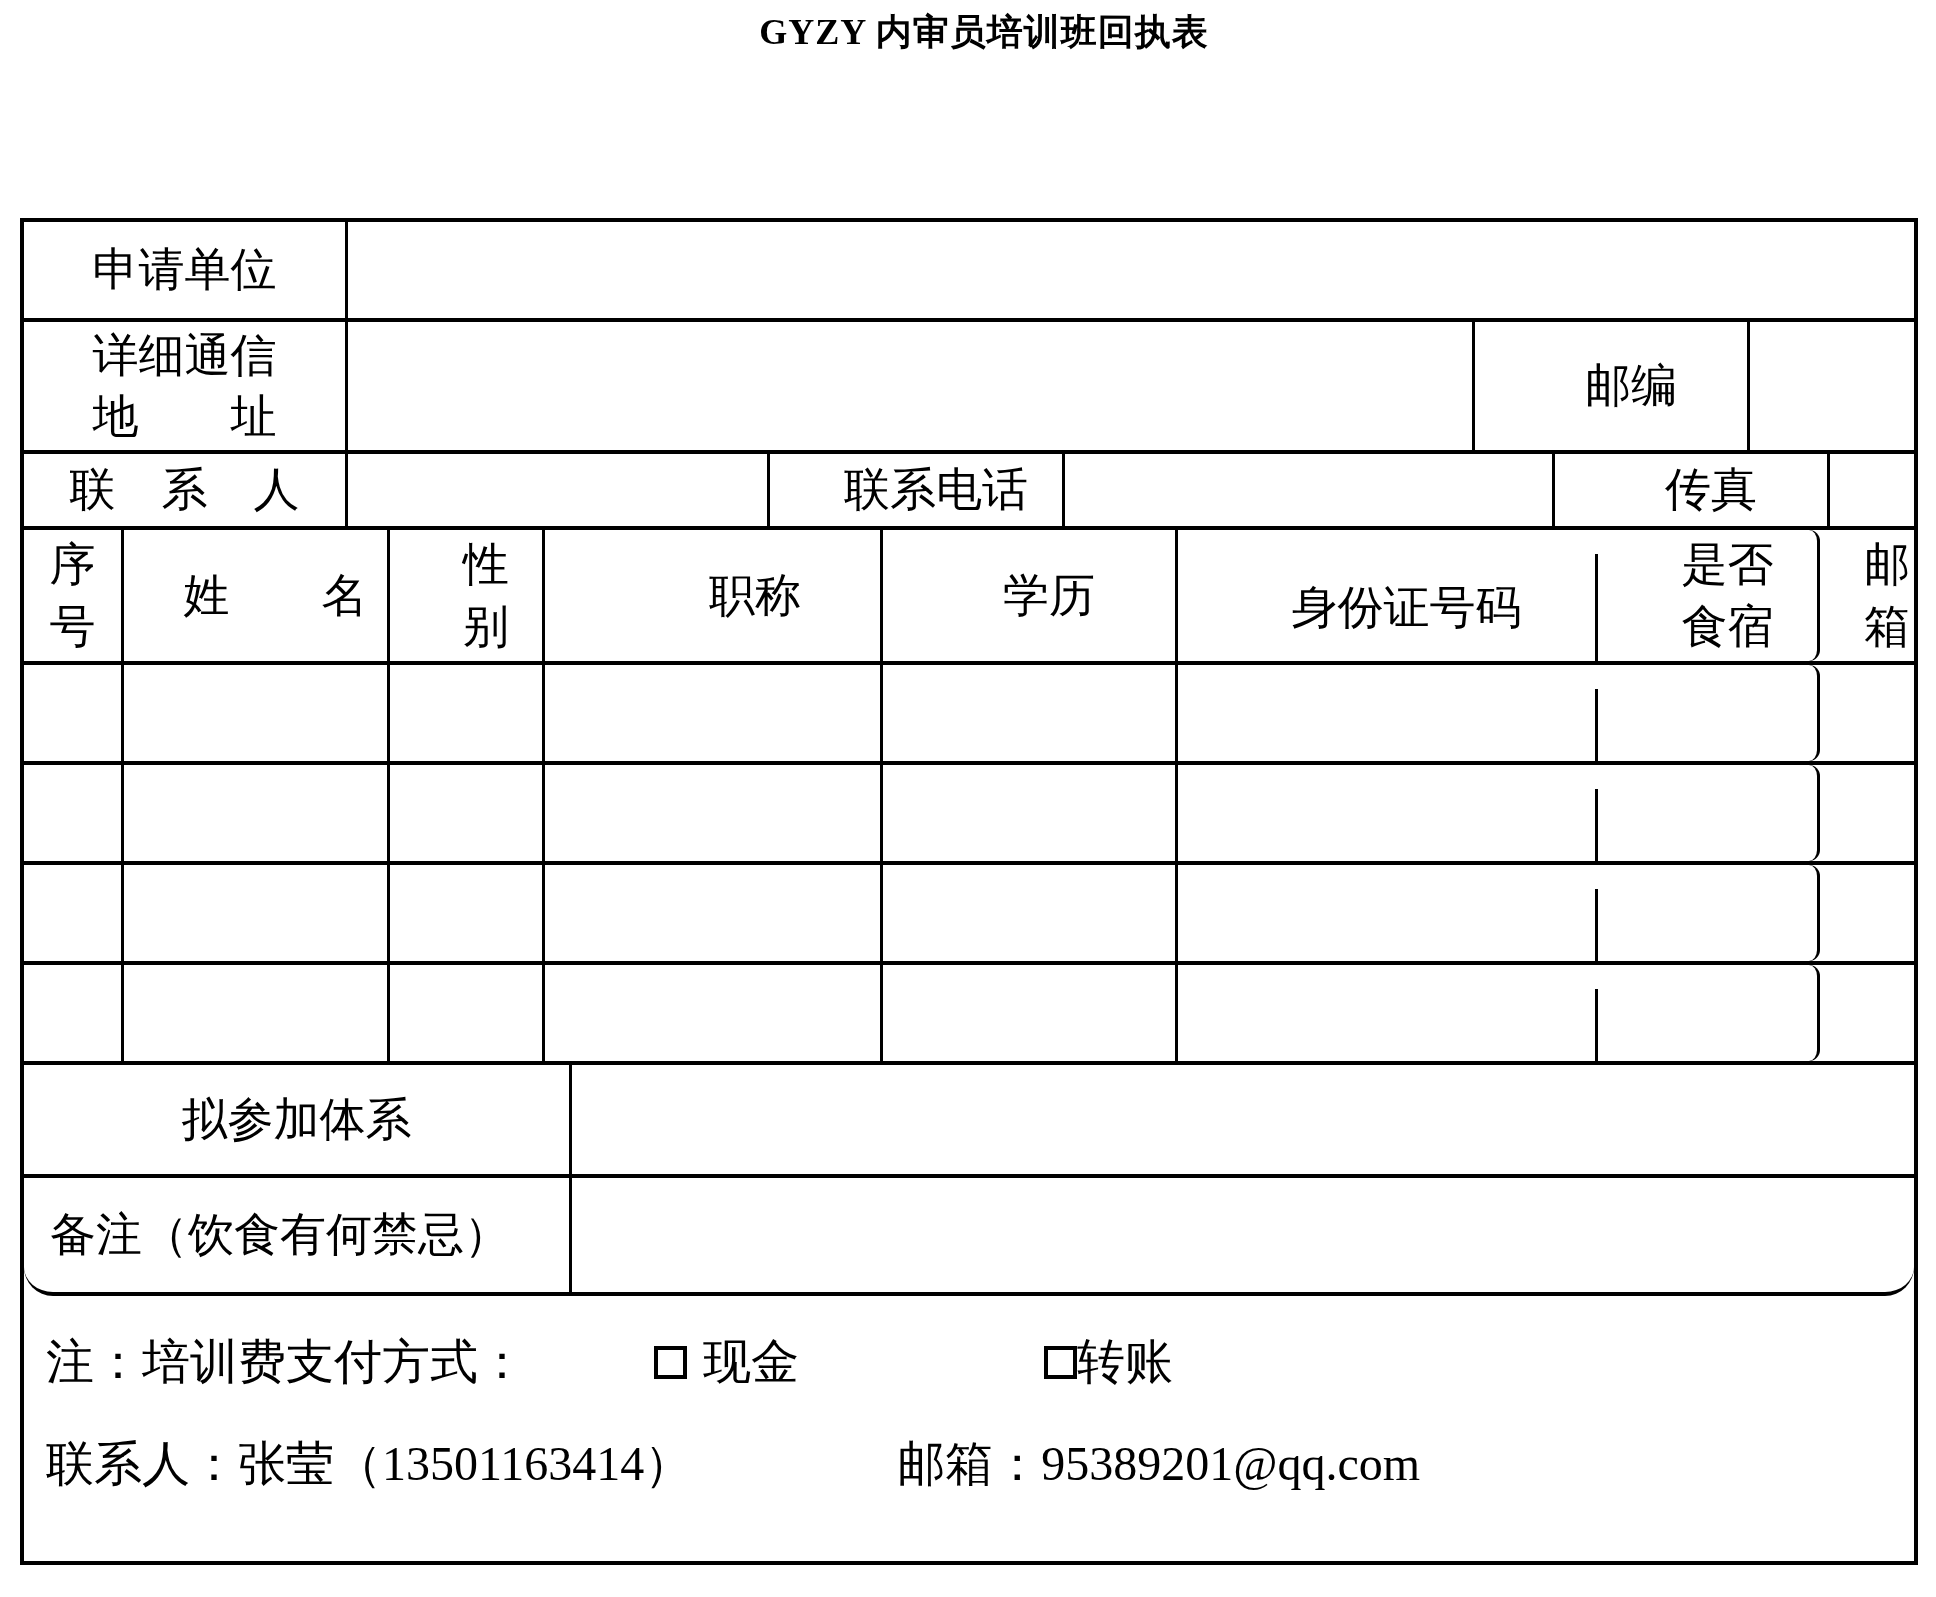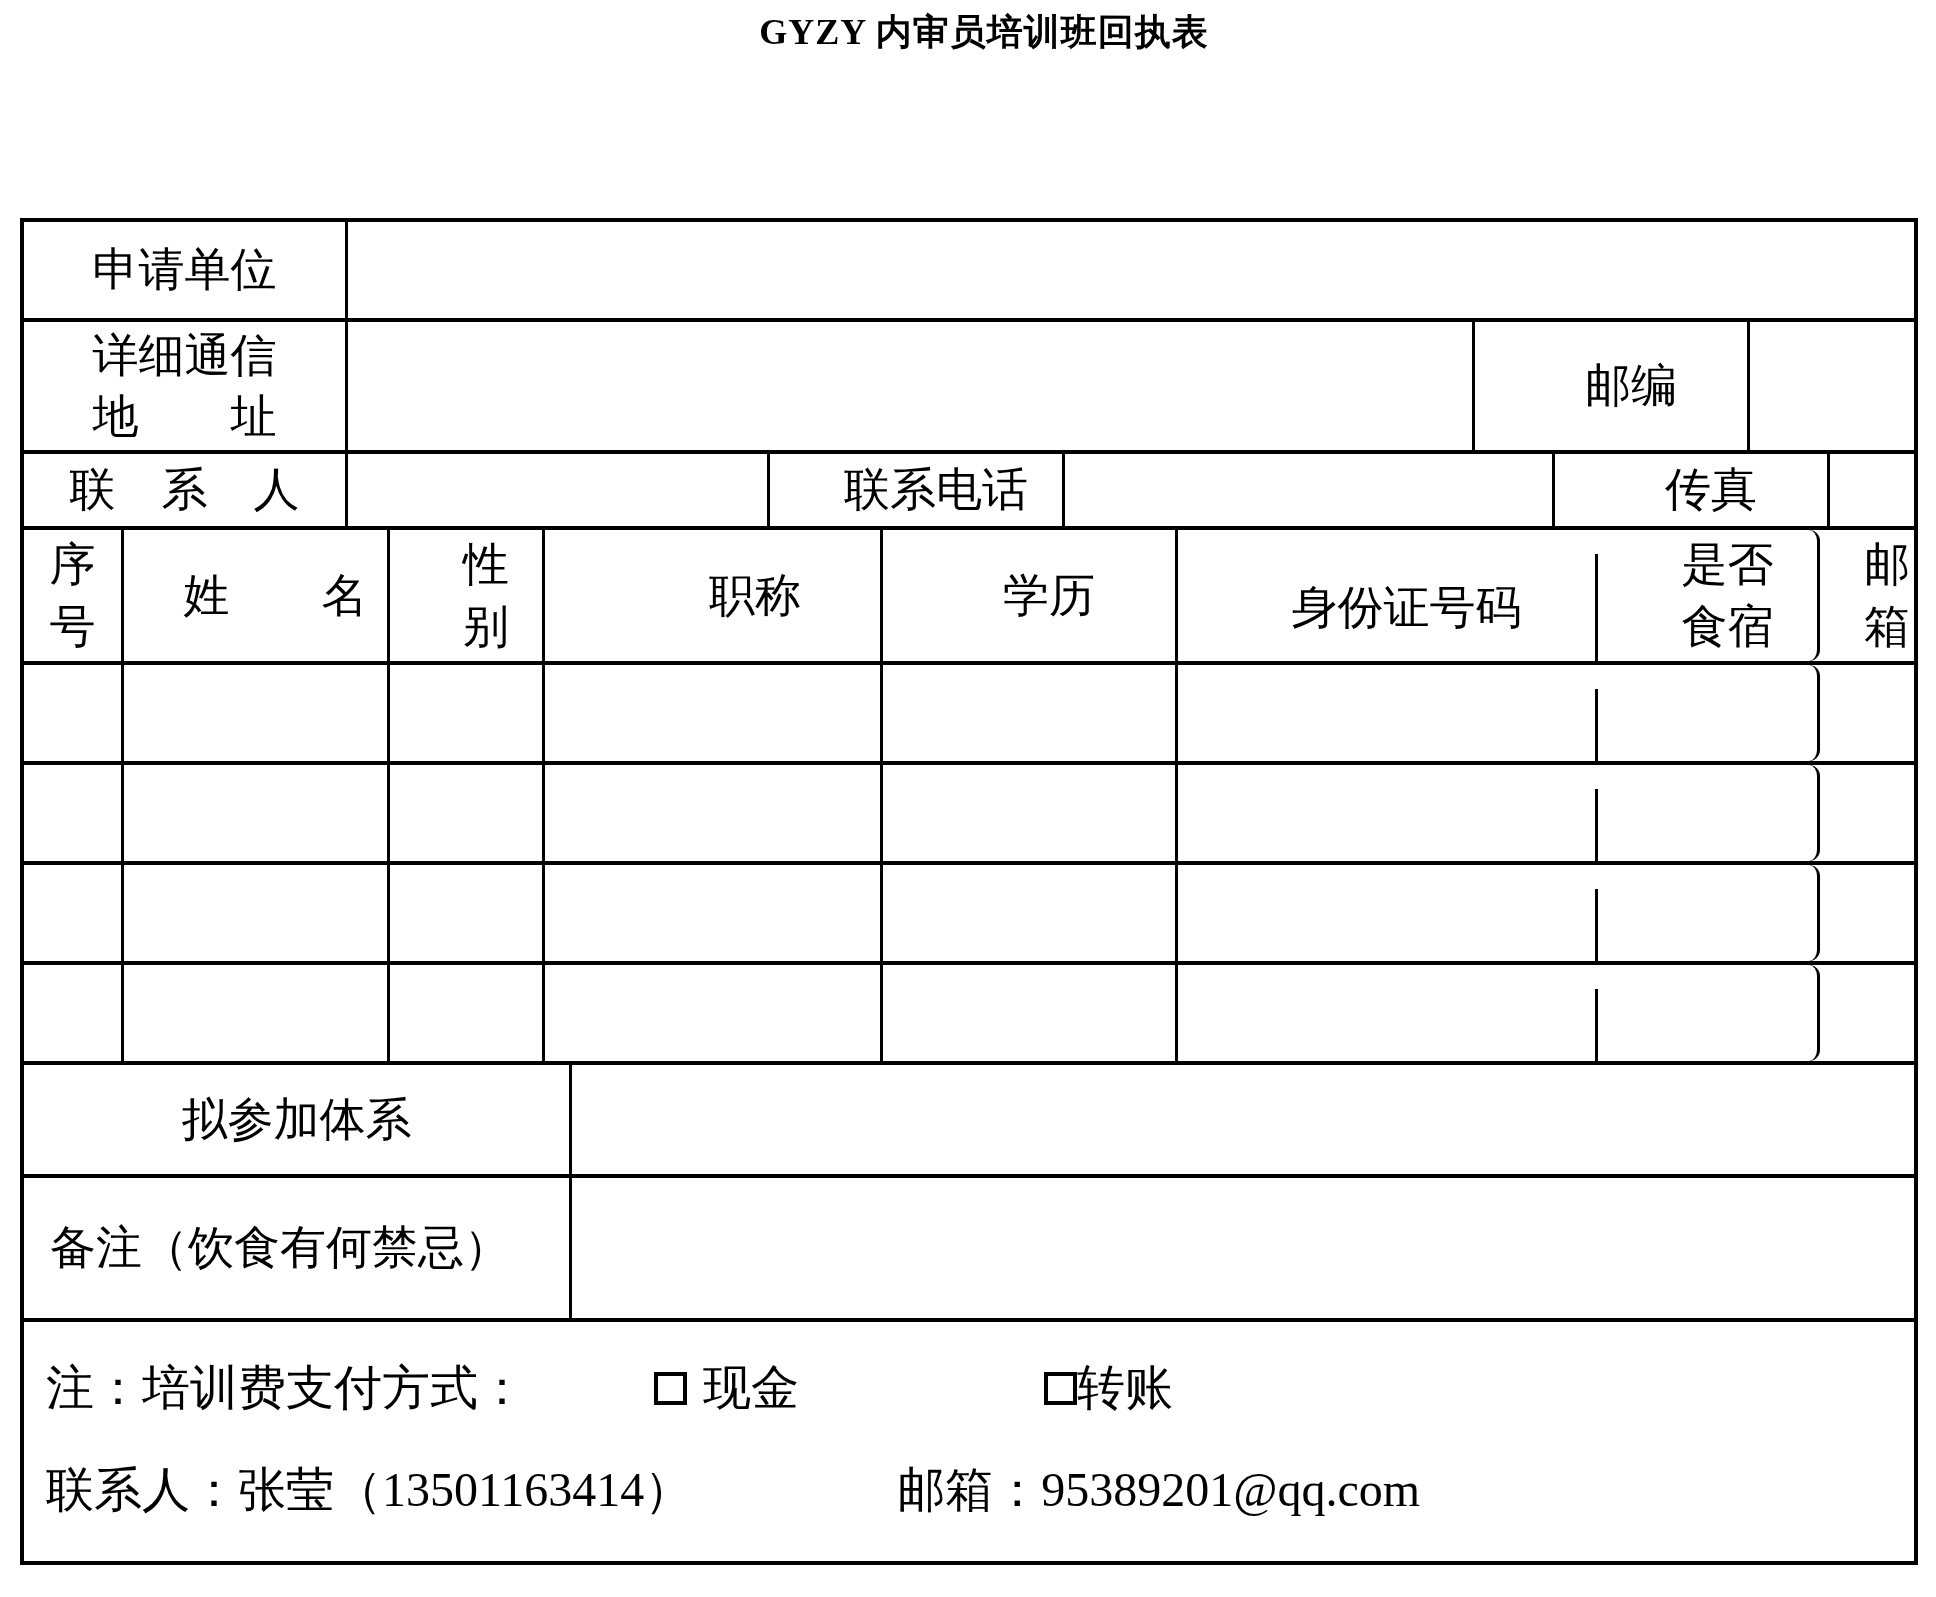--- a/index.html
+++ b/index.html
@@ -39,21 +39,21 @@
     text-align:center; white-space:pre-line;
   }
   .cell.leftal { justify-content:flex-start; padding-left:26px; }
   .cell.leftal .lbl { text-align:left; }
   .r1 { height:100px; }
   .r2 { height:132px; }
   .r3 { height:76px; }
   .r4 { height:135px; }
   .rd { height:100px; }
   .r9 { height:113px; }
-  .r10 { height:144px; }
+  .r10 { height:118px;border-radius:29px; }
   .notes {
     display:block; padding:38px 0 0 22px;
     font-size:48px; line-height:56px;
   }
   .noteline { white-space:nowrap; }
   .noteline2 { margin-top:46px; }
   .chkgrp1 { margin-left:128px; }
   .chkgrp2 { margin-left:245px; }
   .emailgrp { margin-left:205px; }
   .checkbox {

